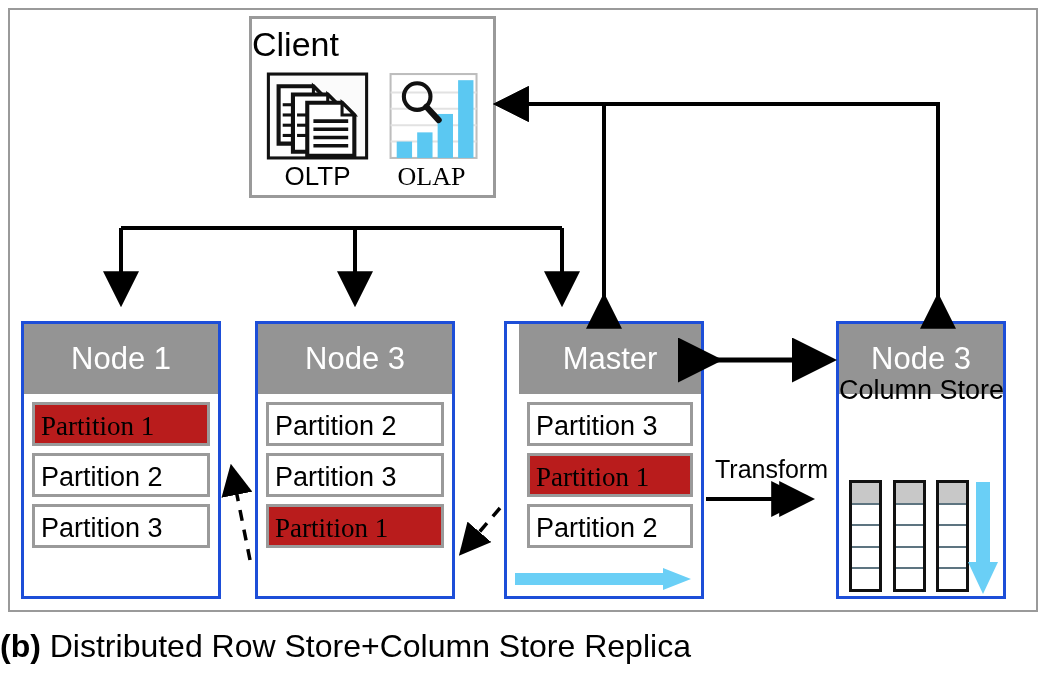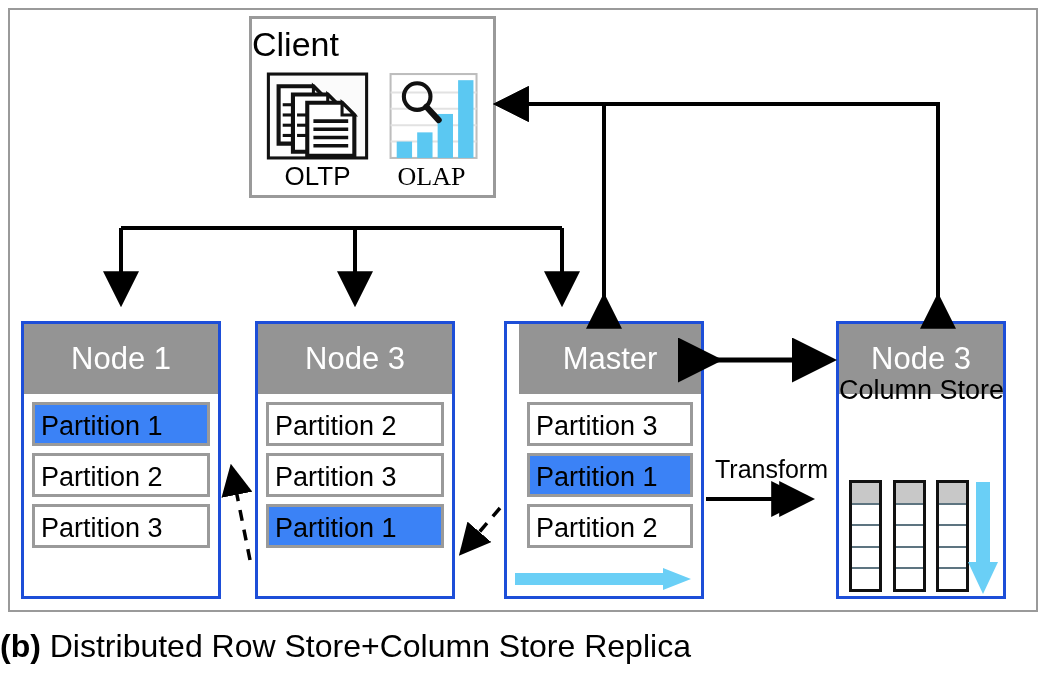--- a/index.html
+++ b/index.html
@@ -22,21 +22,21 @@
   .icon-art{position:absolute;left:0;top:0;width:100%;height:88px;}
 
   
   .node{position:absolute;border:3px solid #1d4ed8;box-sizing:border-box;background:#fff;}
   .node-header{background:#949494;color:#ffffff;font-size:31px;text-align:center;
     line-height:70px;height:70px;}
   .node-body{position:relative;padding:8px 8px 6px 8px;}
   .partition{border:3px solid #9a9a9a;box-sizing:border-box;background:#ffffff;
     font-size:27px;color:#000;text-align:left;padding:1px 0 3px 6px;margin-bottom:7px;height:44px;
     line-height:40px;white-space:nowrap;overflow:hidden;}
-  .partition.hl{background:#3b82f6;}
+  .partition.hl{background:#b91c1c;font-family:Liberation Serif, serif;}
 
   #node1{left:21px;top:321px;width:200px;height:278px;}
   #node2{left:255px;top:321px;width:200px;height:278px;}
   #master{left:504px;top:321px;width:200px;height:278px;padding-left:12px;}
   #node3{left:836px;top:321px;width:170px;height:278px;}
 
   
   .master-blue-arrow{position:absolute;left:8px;bottom:6px;width:176px;height:22px;}
 
   

